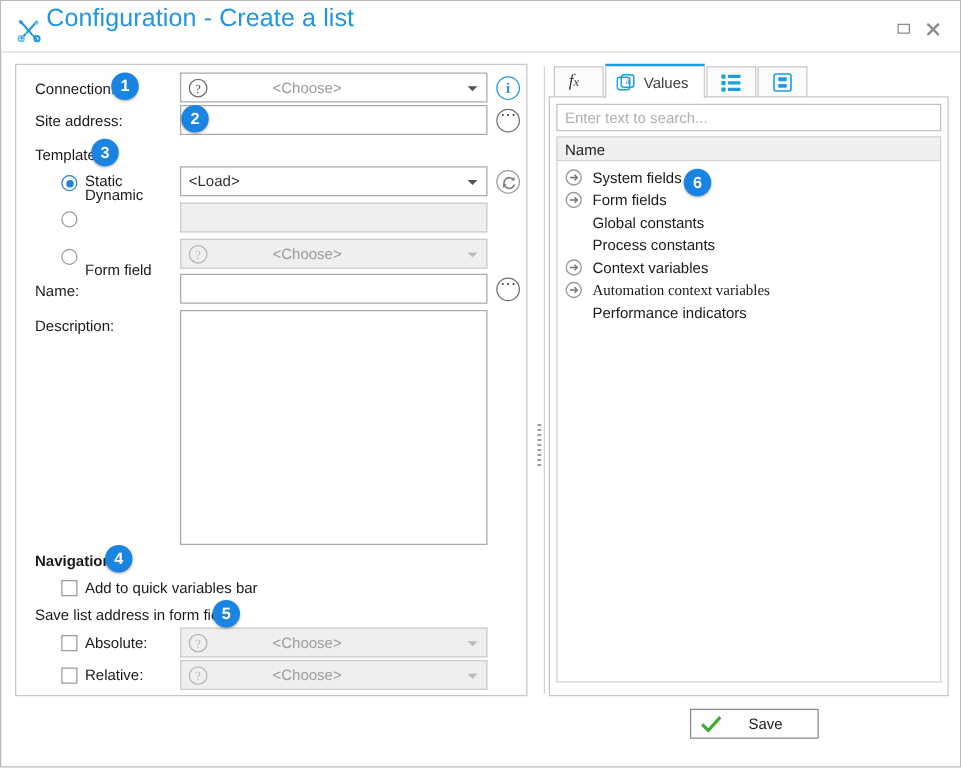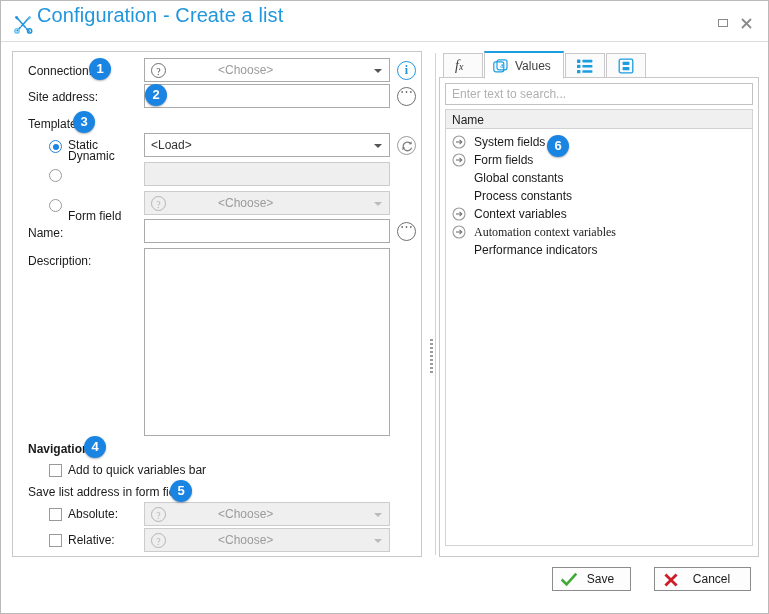--- a/index.html
+++ b/index.html
@@ -435,34 +435,23 @@
         <div class="trow" style="top:112px;">
           <span class="tname">Performance indicators</span>
         </div>
       </div>
 
     </div>
   </div>
 
   <div class="badge" style="left:546px;top:134px;">6</div>
 
-  <div class="btn" style="left:551px;top:566px;width:79px;">
+  <div class="btn" style="left:551px;top:566px;width:103px;">
     <span class="bicon">
       <svg width="16" height="16" viewBox="0 0 16 16">
         <path d="M1.6 8.4 L5.6 12.4 L14.4 2.6" fill="none" stroke="#3faa34" stroke-width="2.6" stroke-linecap="square"></path>
       </svg>
     </span>
     <span class="blabel">Save</span>
   </div>
 
-  <div class="btn" style="left:653px;top:566px;width:97px;">
-    <span class="bicon">
-      <svg width="16" height="16" viewBox="0 0 16 16">
-        <g stroke="#cc1f2c" stroke-width="2.8" stroke-linecap="square">
-          <path d="M3.4 3.4 L12.6 12.6"></path>
-          <path d="M12.6 3.4 L3.4 12.6"></path>
-        </g>
-      </svg>
-    </span>
-    <span class="blabel">Cancel</span>
-  </div>
 
 </div>
 
 </body></html>

